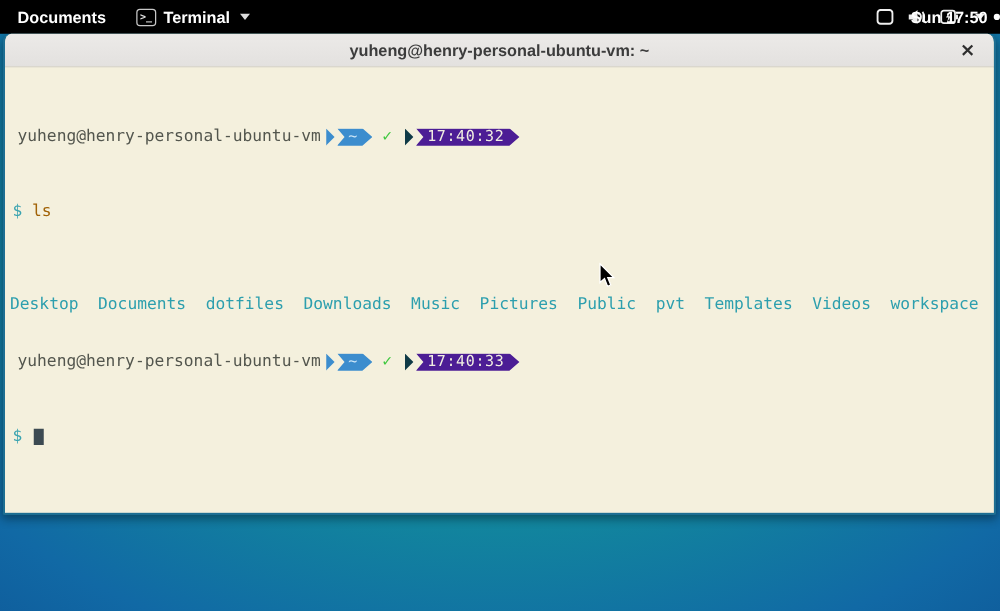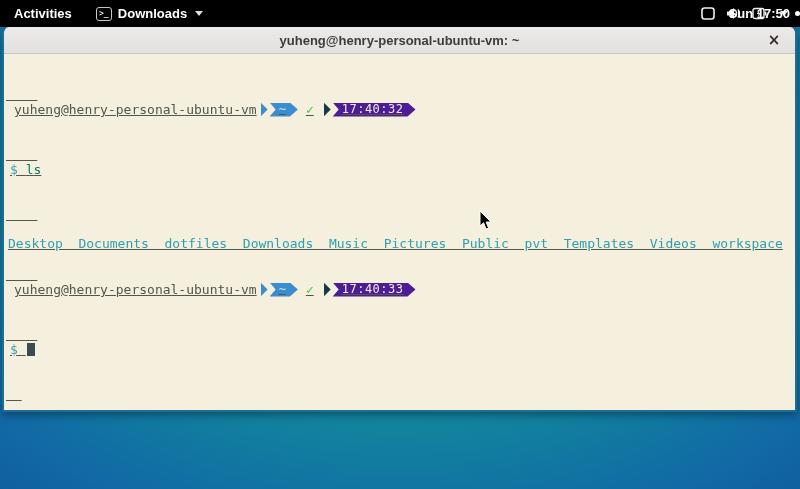--- a/index.html
+++ b/index.html
@@ -56,56 +56,55 @@
     position:absolute; right:11px; top:3px; width:20px; height:20px;
     display:flex; align-items:center; justify-content:center;
     font-size:15px; font-weight:bold; color:#2e2e2e; cursor:default;
     font-family:"DejaVu Sans", sans-serif;
   }
 
   .term {
     flex:1; background:#f4f0dd; padding:3px 2px 0 2px;
     font:13px/15px "DejaVu Sans Mono", monospace; color:#53564e;
     white-space:pre;
-    text-decoration:underline;
   }
   .tline { height:15px; display:flex; align-items:center; }
   .prompt-user { color:#53564e; padding-left:8px; }
 
   
   .pl { display:inline-flex; align-items:center; height:14px; margin-left:4px; }
   .pl-start { width:7px; height:14px; display:inline-block; }
   .pl-start.blue { background:#3c8dce; clip-path:polygon(0 0,100% 50%,0 100%); margin-right:2px; }
   .pl-start.dark { background:#0f3a46; clip-path:polygon(0 0,100% 50%,0 100%); margin-right:2px; }
   .pl-body {
     height:14px; display:inline-flex; align-items:center;
     padding:0 12px 0 9px; font-size:12px;
     clip-path:polygon(0 0, calc(100% - 8px) 0, 100% 50%, calc(100% - 8px) 100%, 0 100%, 6px 50%);
   }
   .pl-body.blue { background:#3c8dce; color:#cde6f8; }
   .pl-body.dark { background:#4c1d95; color:#f0ede0; letter-spacing:.5px; }
   .checkmark { color:#3fc83f; font-weight:bold; margin:0 6px 0 8px; font-size:13px; }
 
   .dollar { color:#39a3b0; padding-left:4px; }
-  .cmd { color:#0f766e; }
+  .cmd { color:#a16207; }
   .dirs { color:#2d9fae; padding-left:2px;margin-top:28px; }
   .block-cursor { display:inline-block; width:8px; height:13px; background:#3c4a52; margin-left:1px; vertical-align:middle; }
 
   
   .mouse { position:absolute; left:479px; top:210px; pointer-events:none; }
 </style>
 </head>
 <body>
 
 <div class="topbar">
   <div class="left">
-    <div class="activities">Activities</div>
+    <div class="activities">Documents</div>
     <div class="appmenu">
       <span class="term-app-icon">&gt;_</span>
-      <span>Downloads</span>
+      <span>Terminal</span>
       <span class="caret-down"></span>
     </div>
   </div>
 
   <div class="clock-area">
     <span style="pointer-events:auto;">Sun 17:50</span>
     <span class="notif-dot"></span>
   </div>
 
   <div class="right">

